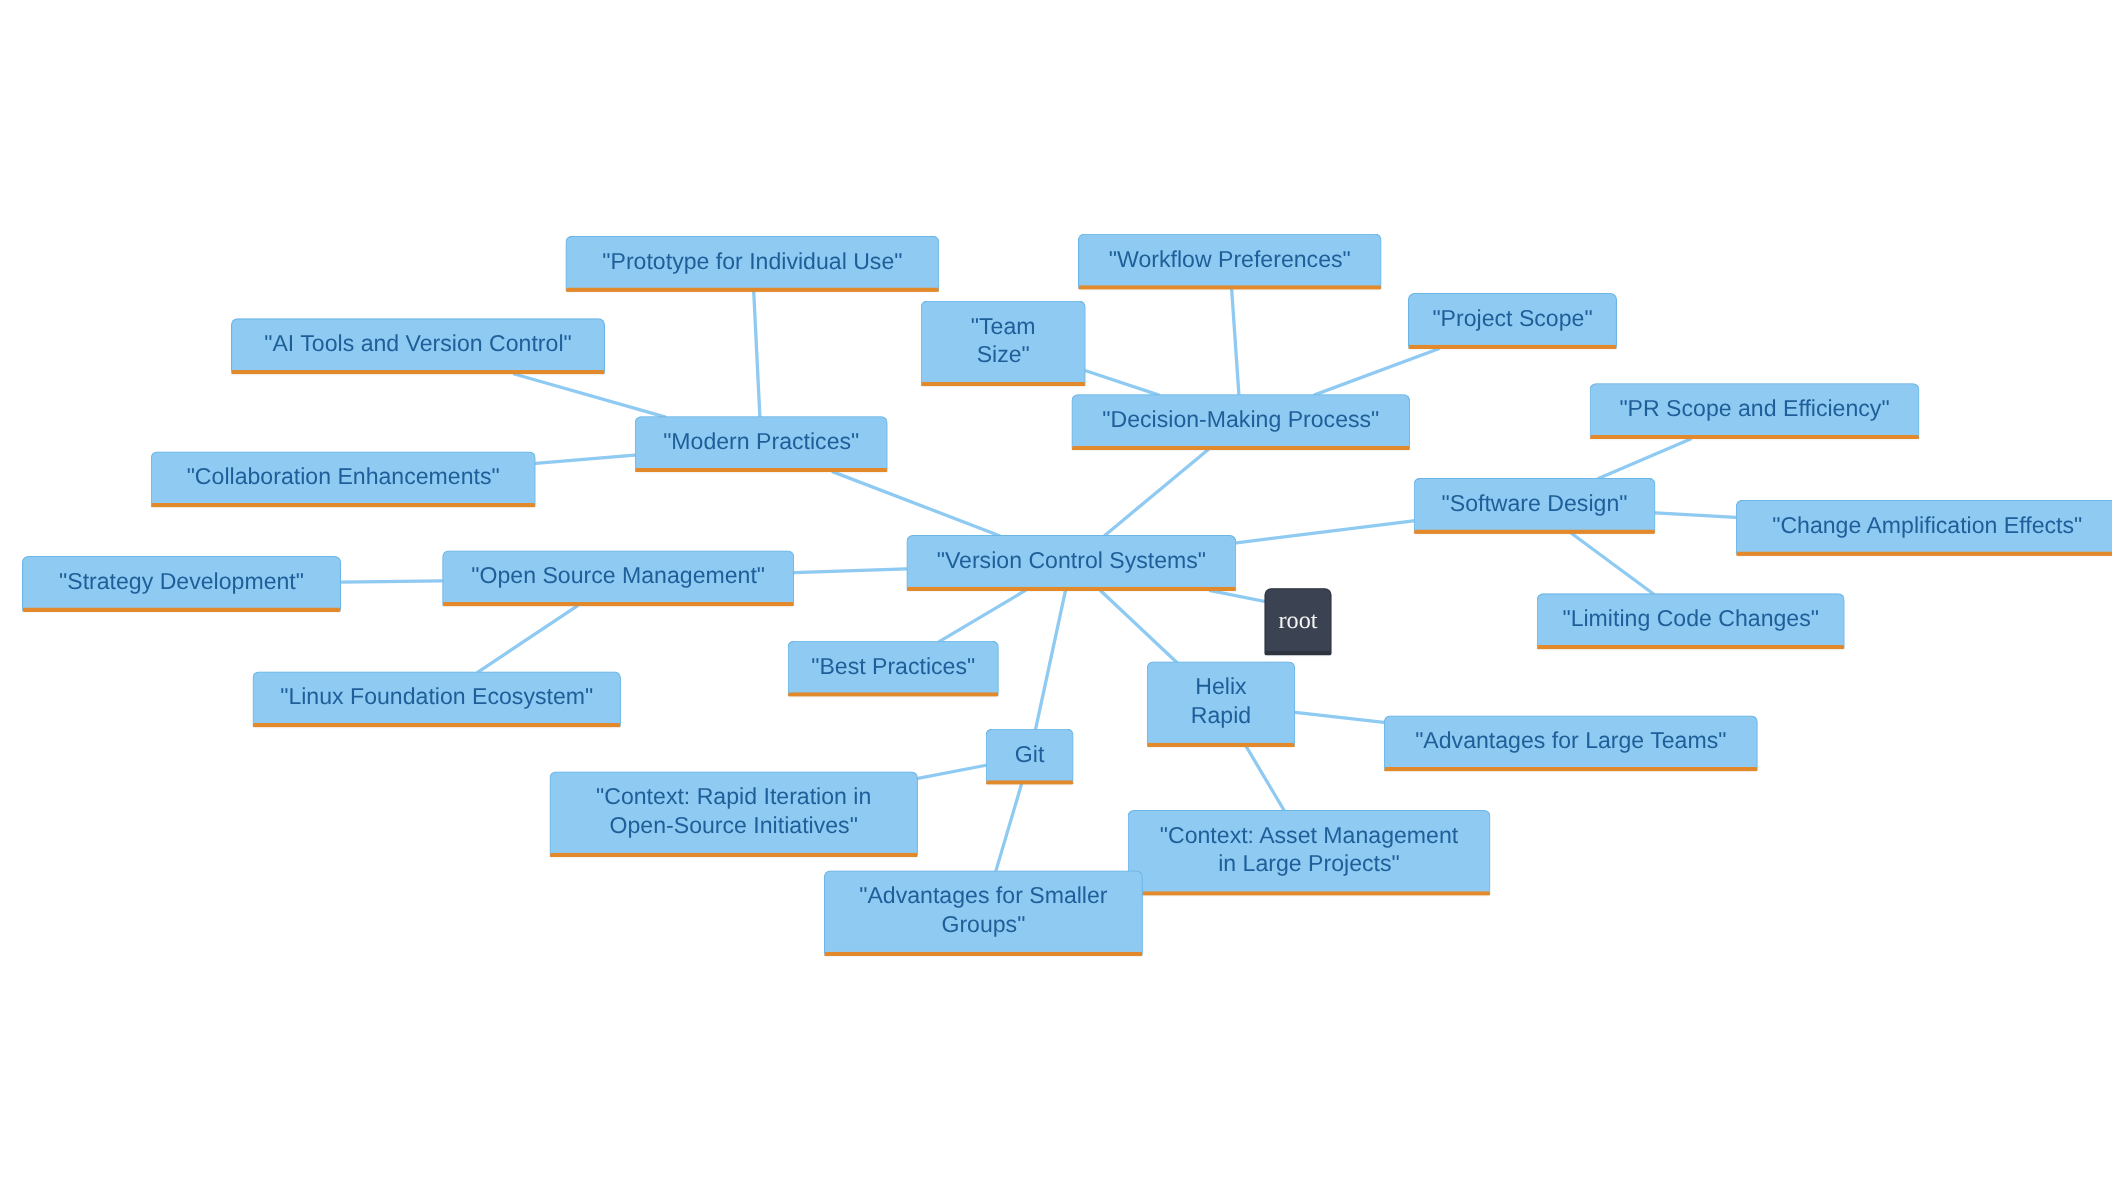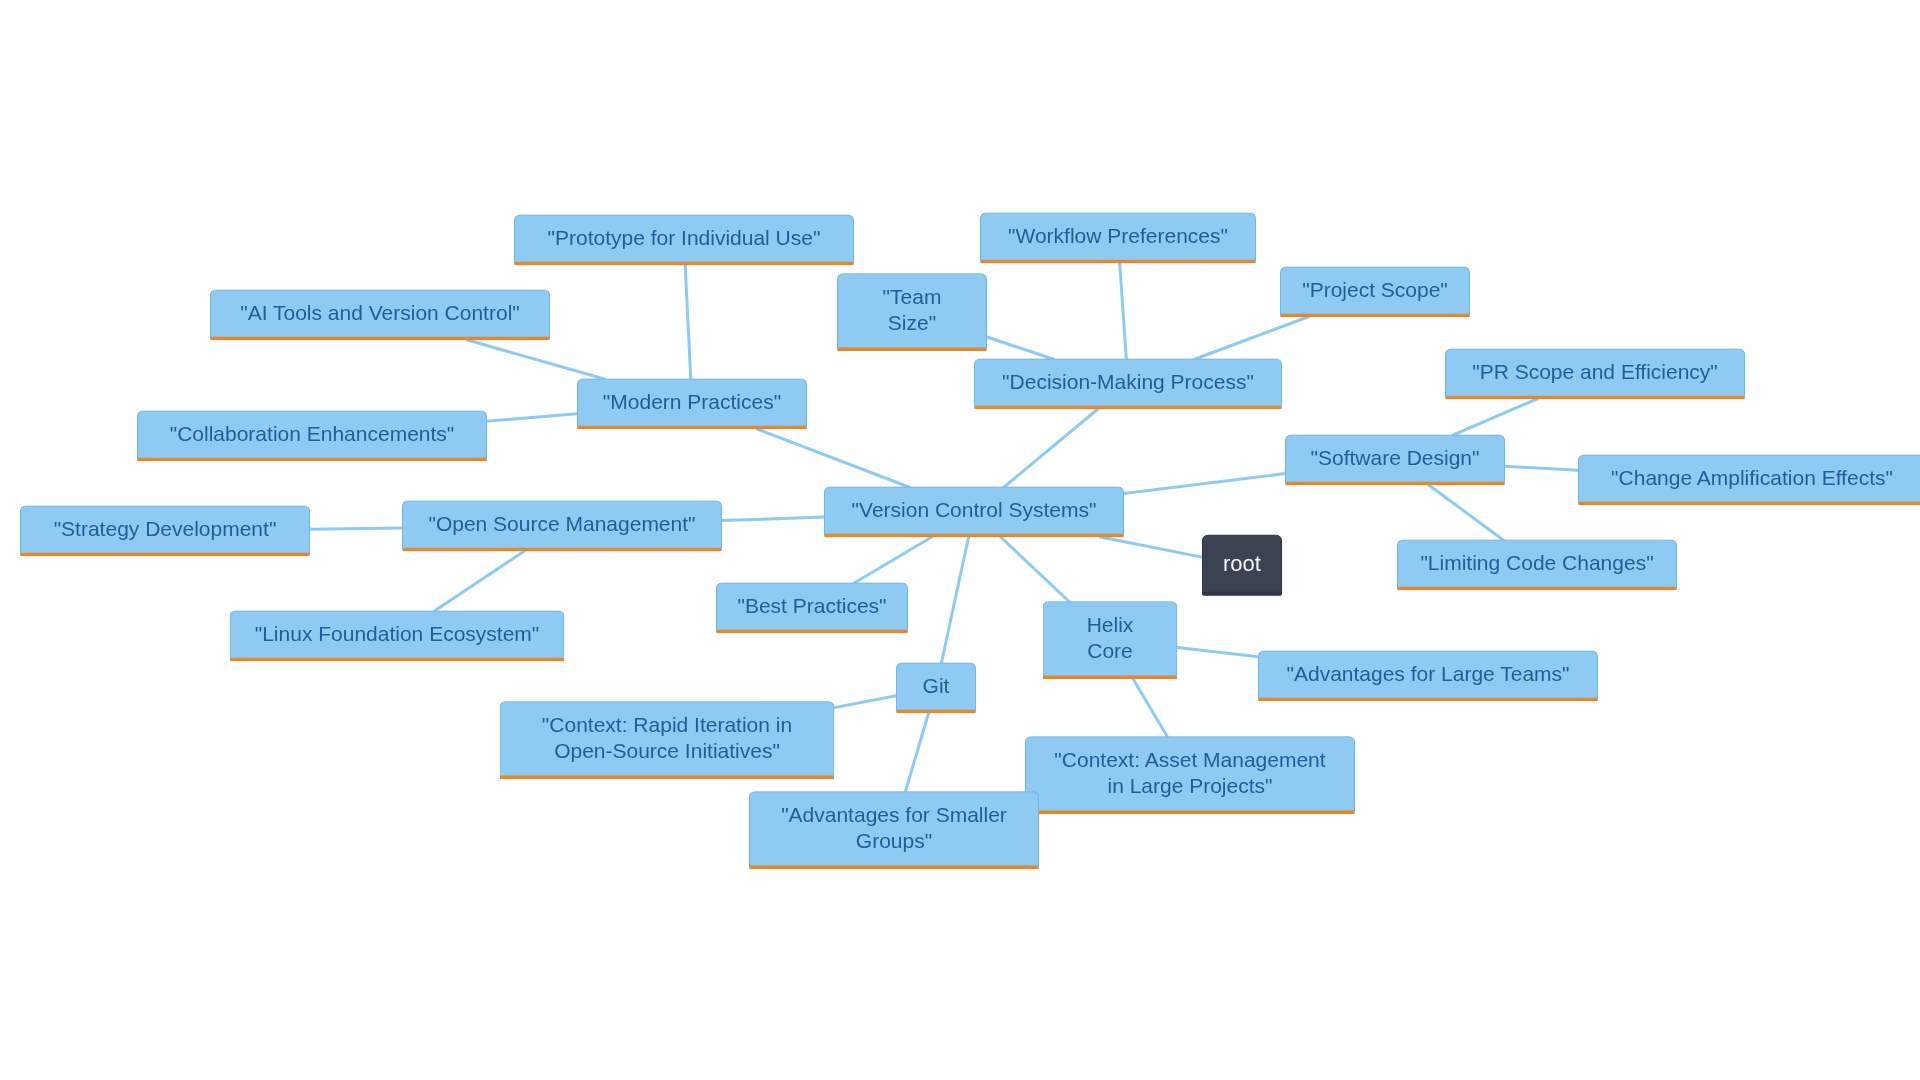--- a/index.html
+++ b/index.html
@@ -74,31 +74,31 @@
       <line x1="931.8" y1="537.0" x2="854.2" y2="583.0" stroke="#8fcaf2" stroke-width="3" stroke-linecap="round"></line>
       <line x1="824.0" y1="517.1" x2="722.0" y2="520.6" stroke="#8fcaf2" stroke-width="3" stroke-linecap="round"></line>
       <line x1="402.0" y1="528.0" x2="310.0" y2="529.2" stroke="#8fcaf2" stroke-width="3" stroke-linecap="round"></line>
       <line x1="524.5" y1="551.0" x2="434.5" y2="611.0" stroke="#8fcaf2" stroke-width="3" stroke-linecap="round"></line>
       <line x1="908.7" y1="487.0" x2="757.3" y2="429.0" stroke="#8fcaf2" stroke-width="3" stroke-linecap="round"></line>
       <line x1="604.4" y1="379.0" x2="467.6" y2="340.0" stroke="#8fcaf2" stroke-width="3" stroke-linecap="round"></line>
       <line x1="577.0" y1="413.7" x2="487.0" y2="421.3" stroke="#8fcaf2" stroke-width="3" stroke-linecap="round"></line>
       <line x1="690.8" y1="379.0" x2="685.2" y2="265.0" stroke="#8fcaf2" stroke-width="3" stroke-linecap="round"></line>
     </svg>
   <div id="nodes-layer">
-      <div class="node root" style="left: 1242px; top: 565px; width: 80px; min-height: 56px;">root</div>
+      <div class="node root" style="left: 1180px; top: 565px; width: 61px; min-height: 56px; font-family: Liberation Serif, serif;">root</div>
       <div class="node" style="left: 974px; top: 512px; width: 300px; min-height: 50px;">"Version Control Systems"</div>
       <div class="node" style="left: 1128px; top: 384px; width: 308px; min-height: 50px;">"Decision-Making Process"</div>
       <div class="node" style="left: 912px; top: 312px; width: 150px; min-height: 50px;">"Team Size"</div>
       <div class="node" style="left: 1118px; top: 238px; width: 276px; min-height: 50px;">"Workflow Preferences"</div>
       <div class="node" style="left: 1375px; top: 292px; width: 190px; min-height: 50px;">"Project Scope"</div>
       <div class="node" style="left: 1395px; top: 460px; width: 220px; min-height: 50px;">"Software Design"</div>
       <div class="node" style="left: 1595px; top: 374px; width: 300px; min-height: 50px;">"PR Scope and Efficiency"</div>
       <div class="node" style="left: 1752px; top: 480px; width: 348px; min-height: 50px;">"Change Amplification Effects"</div>
       <div class="node" style="left: 1537px; top: 565px; width: 280px; min-height: 50px;">"Limiting Code Changes"</div>
-      <div class="node" style="left: 1110px; top: 640px; width: 135px; min-height: 50px;">Helix Core</div>
+      <div class="node" style="left: 1110px; top: 640px; width: 135px; min-height: 50px;">Helix Rapid</div>
       <div class="node" style="left: 1428px; top: 676px; width: 340px; min-height: 50px;">"Advantages for Large Teams"</div>
       <div class="node" style="left: 1190px; top: 775px; width: 330px; min-height: 68px;">"Context: Asset Management
 in Large Projects"</div>
       <div class="node" style="left: 936px; top: 688px; width: 80px; min-height: 50px;">Git</div>
       <div class="node" style="left: 667px; top: 740px; width: 335px; min-height: 68px;">"Context: Rapid Iteration in
 Open-Source Initiatives"</div>
       <div class="node" style="left: 894px; top: 830px; width: 290px; min-height: 68px;">"Advantages for Smaller
 Groups"</div>
       <div class="node" style="left: 812px; top: 608px; width: 192px; min-height: 50px;">"Best Practices"</div>
       <div class="node" style="left: 562px; top: 526px; width: 320px; min-height: 50px;">"Open Source Management"</div>

